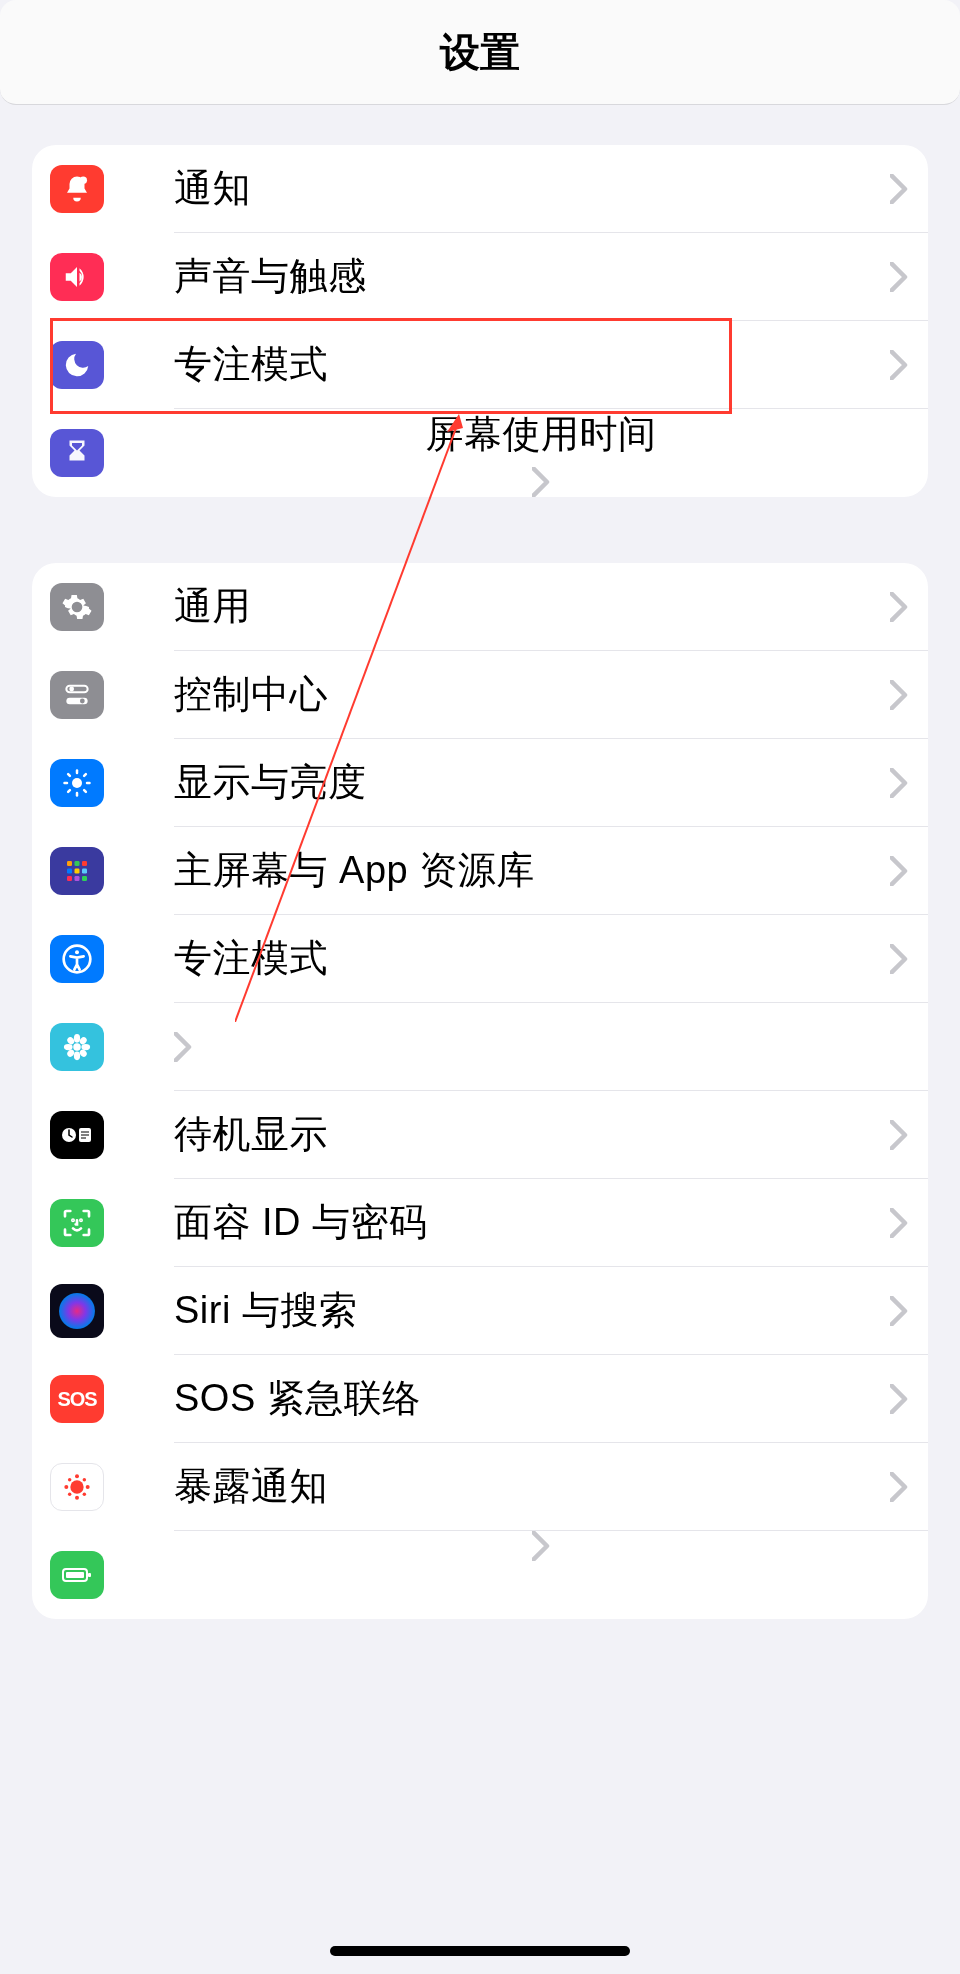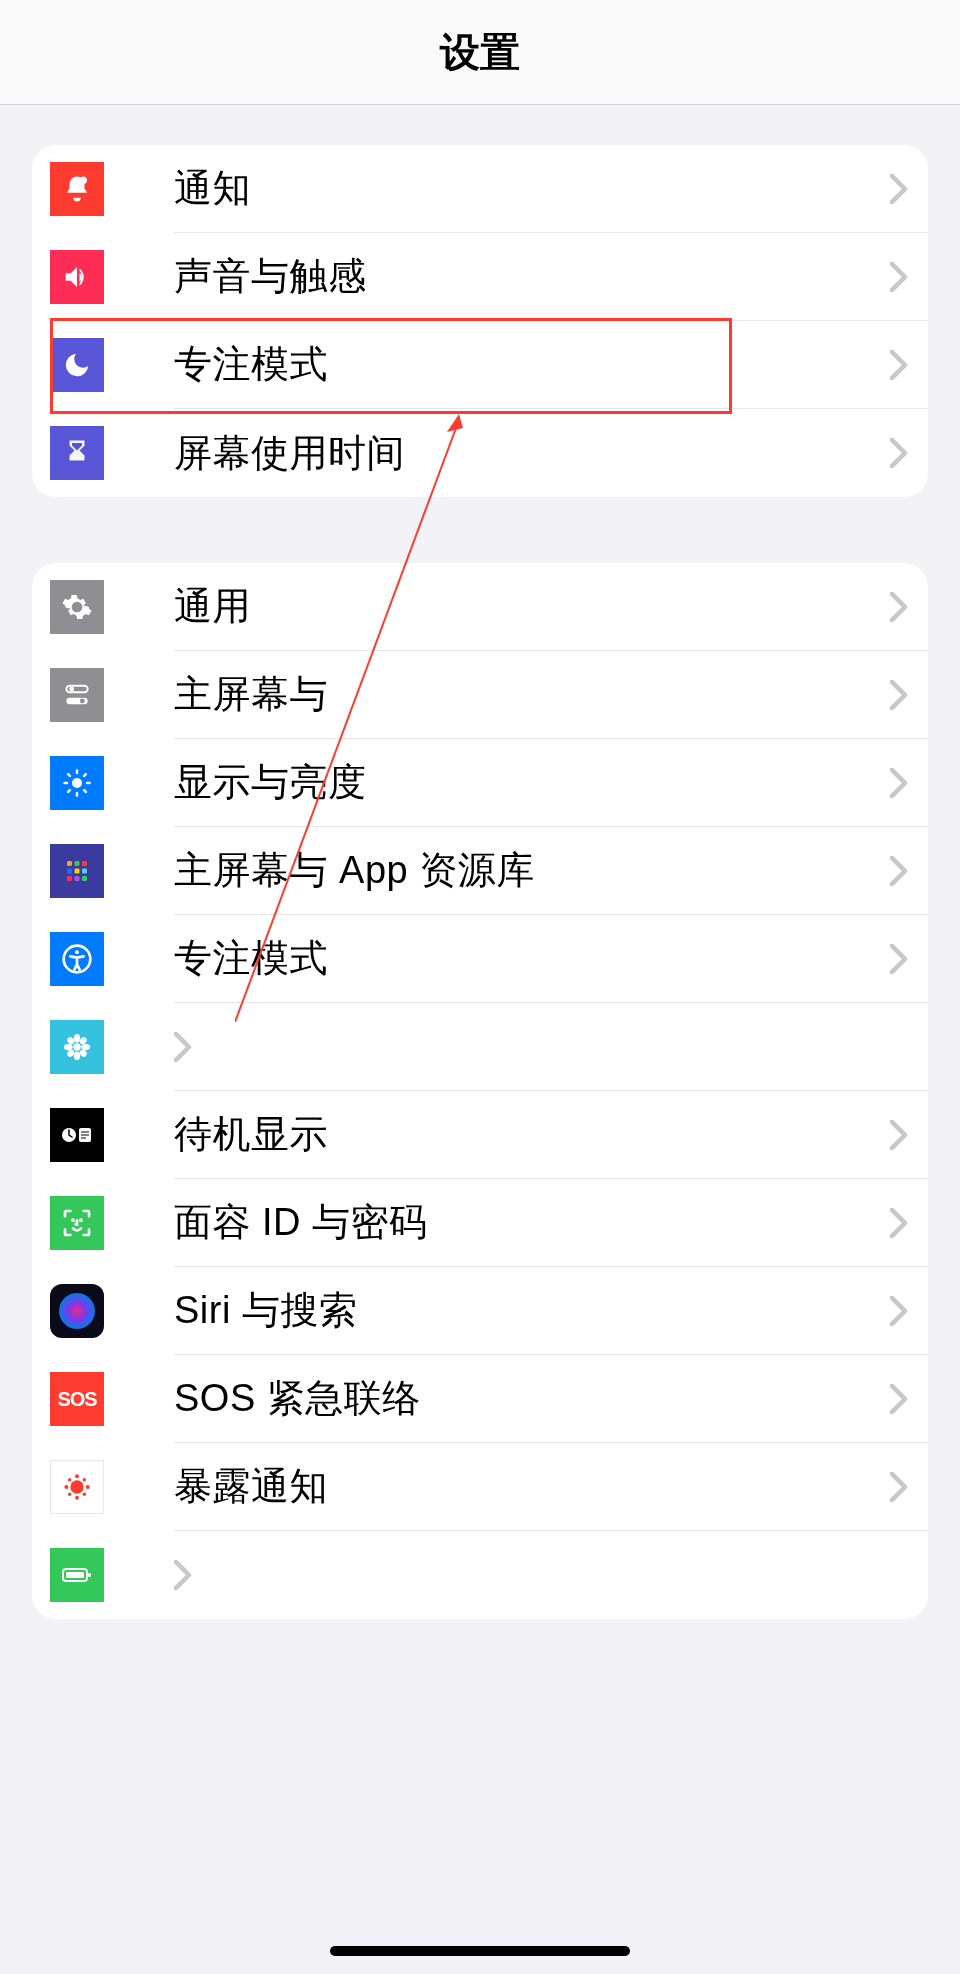--- a/index.html
+++ b/index.html
@@ -11,20 +11,21 @@
       overflow: hidden;
       position: relative;
     }
     .header {
       height: 105px;
       background: #fafafa;
       display: flex;
       align-items: center;
       justify-content: center;
       border-bottom: 1px solid #d8d8dc;
+      border-radius: 16px;
     }
     .header-title {
       font-size: 40px;
       font-weight: 600;
       color: #000;
     }
     .content {
       padding: 40px 32px 0 32px;
     }
     .group {
@@ -37,37 +38,37 @@
     .row {
       display: flex;
       align-items: center;
       height: 88px;
       padding-left: 18px;
       position: relative;
       gap: 40px;
     }
     .icon-box {
       width: 54px;
-      height: 54px;
-      border-radius: 0;
+      height: 48px;
+      border-radius: 12px;
       display: flex;
       align-items: center;
       justify-content: center;
       flex-shrink: 0;
       margin-right: 30px;
     }
     .row-body {
       flex: 1;
       display: flex;
       align-items: center;
       height: 100%;
       border-bottom: 1px solid #e5e5ea;
       padding-right: 20px;
     }
-    .row:last-child .row-body { border-bottom: none; }
+    .row:last-child .row-body { border-bottom: none; flex-direction: column; }
     .row-label {
       flex: 1;
       font-size: 38px;
       color: #000;
       letter-spacing: 0.5px;
     }
     .chevron {
       color: #c7c7cc;
       flex-shrink: 0;
     }
@@ -203,21 +204,21 @@
     <div class="row">
       <div class="icon-box" style="background:#8e8e93;">
         <svg width="32" height="32" viewBox="0 0 24 24" fill="#fff">
             <rect x="4" y="5" width="16" height="5" rx="2.5" fill="none" stroke="#fff" stroke-width="1.5"></rect>
             <circle cx="8" cy="7.5" r="1.8"></circle>
             <rect x="4" y="14" width="16" height="5" rx="2.5"></rect>
             <circle cx="16" cy="16.5" r="1.8" fill="#8e8e93"></circle>
           </svg>
       </div>
       <div class="row-body">
-        <div class="row-label">主屏幕与</div>
+        <div class="row-label">控制中心</div>
         <div class="chevron">
             <svg width="18" height="30" viewBox="0 0 12 20">
               <path d="M1 1l9 9-9 9" stroke="#c7c7cc" stroke-width="3" fill="none" stroke-linecap="round" stroke-linejoin="round"></path>
             </svg>
           </div>
       </div>
     </div>
 
     <div class="row">
       <div class="icon-box" style="background:#007aff;">

